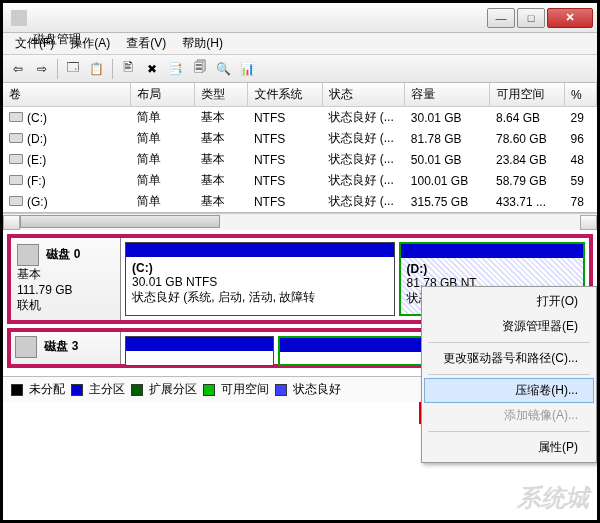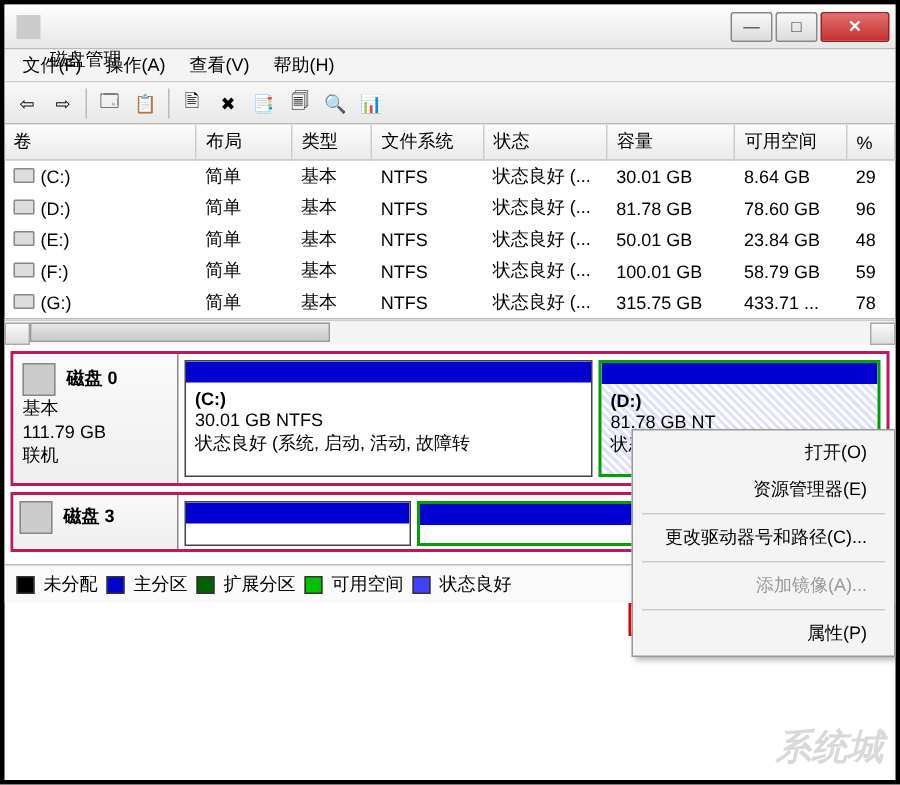--- a/index.html
+++ b/index.html
@@ -32,21 +32,21 @@
 .hdicon { width: 14px; height: 10px; background: #ddd; border: 1px solid #888; display: inline-block; margin-right: 4px; border-radius: 1px; }
 
 
 .hscroll { height: 17px; background: #f0f0f0; border-top: 1px solid #ccc; display: flex; align-items: center; }
 .hscroll .arrow { width: 17px; height: 15px; background: linear-gradient(#fafafa,#ddd); border: 1px solid #aaa; }
 .hscroll .track { flex: 1; height: 15px; background: #f4f4f4; position: relative; }
 .hscroll .thumb { position: absolute; left: 0; width: 200px; height: 13px; background: linear-gradient(#e8e8e8,#c8c8c8); border: 1px solid #999; }
 
 
 .diskarea { padding: 4px; background: #fff; }
-.diskrow { display: flex; border: 2px solid #be185d; margin-bottom: 4px; height: 78px; }
+.diskrow { display: flex; border: 4px solid #be185d; margin-bottom: 4px; height: 78px; }
 .diskrow.d0 { height: 90px; }
 .diskinfo { width: 110px; border-right: 1px solid #888; padding: 6px; background: linear-gradient(#fafafa,#efefef); }
 .diskinfo .dicon { width: 22px; height: 22px; background: #ccc; display: inline-block; border: 1px solid #888; margin-right: 4px; vertical-align: middle; }
 .diskparts { flex: 1; display: flex; padding: 4px; gap: 4px; position: relative; }
 .part { border: 1px solid #444; padding: 4px 6px; overflow: hidden; background: #fff; }
 .part .stripe { height: 14px; margin: -4px -6px 4px -6px; }
 .blue { background: #0000d0; }
 .green { border: 2px solid #00a000 !important; }
 .part.selected { background: repeating-linear-gradient(45deg,#e0e0ff,#e0e0ff 2px,#fff 2px,#fff 4px); }
 
@@ -238,20 +238,21 @@
   <span class="lbox" style="background:#4040ff"></span>
     <span>状态良好</span>
 </div>
 
 <div class="ctxmenu">
   <div class="citem">打开(O)</div>
   <div class="citem">资源管理器(E)</div>
   <div class="csep"></div>
   <div class="citem">更改驱动器号和路径(C)...</div>
   <div class="csep"></div>
+  <div class="citem hl">压缩卷(H)...</div>
   <div class="citem disabled">添加镜像(A)...</div>
   <div class="csep"></div>
   <div class="citem">属性(P)</div>
 
 </div>
 
 <div class="redbox r1"></div>
 <div class="wm">系统城</div>
 
 </body></html>

